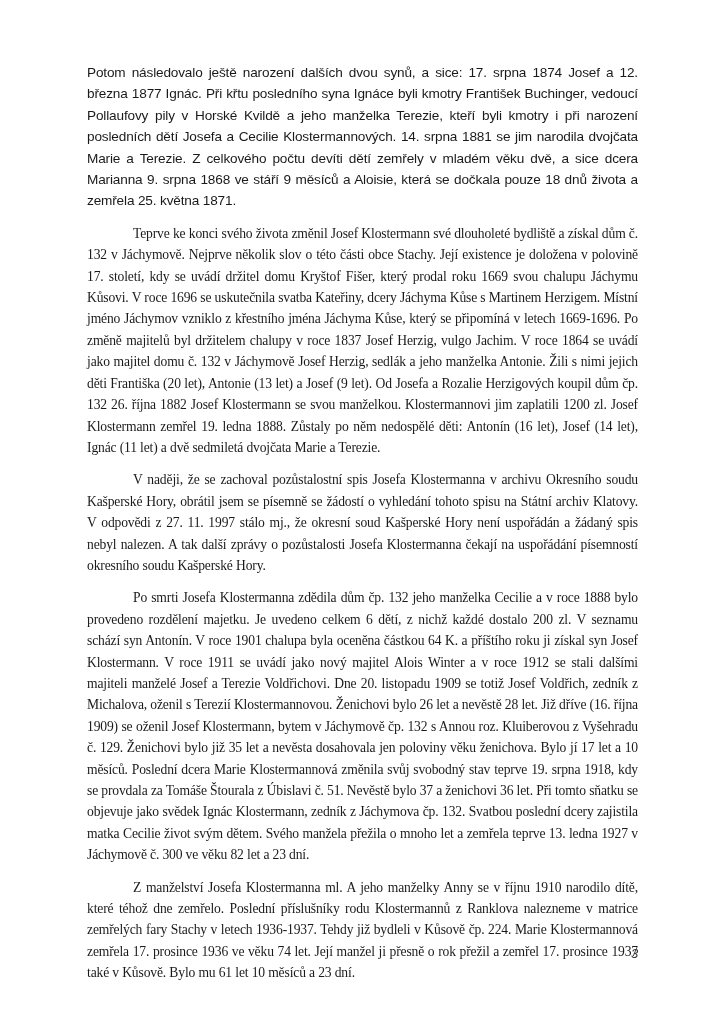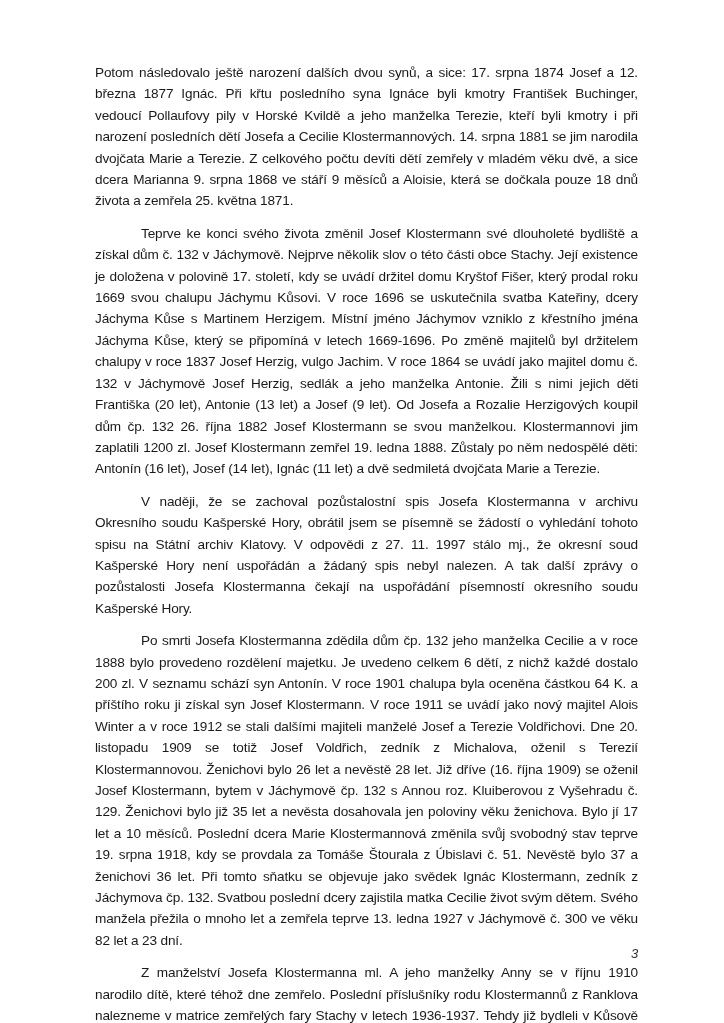--- a/index.html
+++ b/index.html
@@ -18,26 +18,27 @@
     left: 87px;
     top: 62px;
     width: 551px;
     font-family: "Liberation Sans", sans-serif;
     font-size: 13.6px;
     line-height: 21.4px;
     color: #1a1a1a;
     letter-spacing: -0.15px;
   }
   .para {
-    margin: 0 0 11px 8px;
+    margin: 0 0 11px 0;
     text-align: justify;
     text-indent: 0;
   }
   .para.indent {
     text-indent: 46px;
+    font-family: Liberation Serif, serif;
   }
   .page-number {
     position: absolute;
     left: 631px;
     top: 946px;
     font-family: "Liberation Sans", sans-serif;
     font-size: 13px;
     font-style: italic;
     color: #333333;
   }

